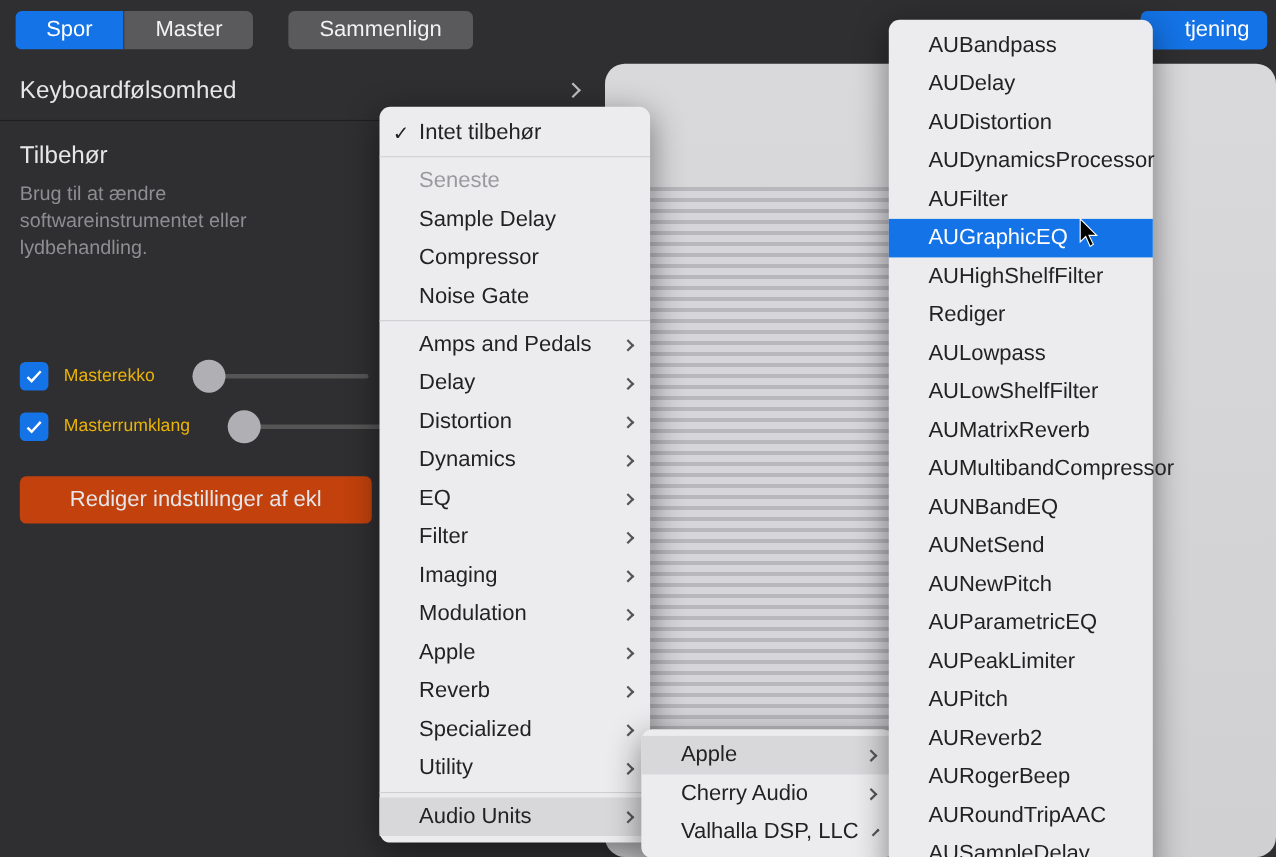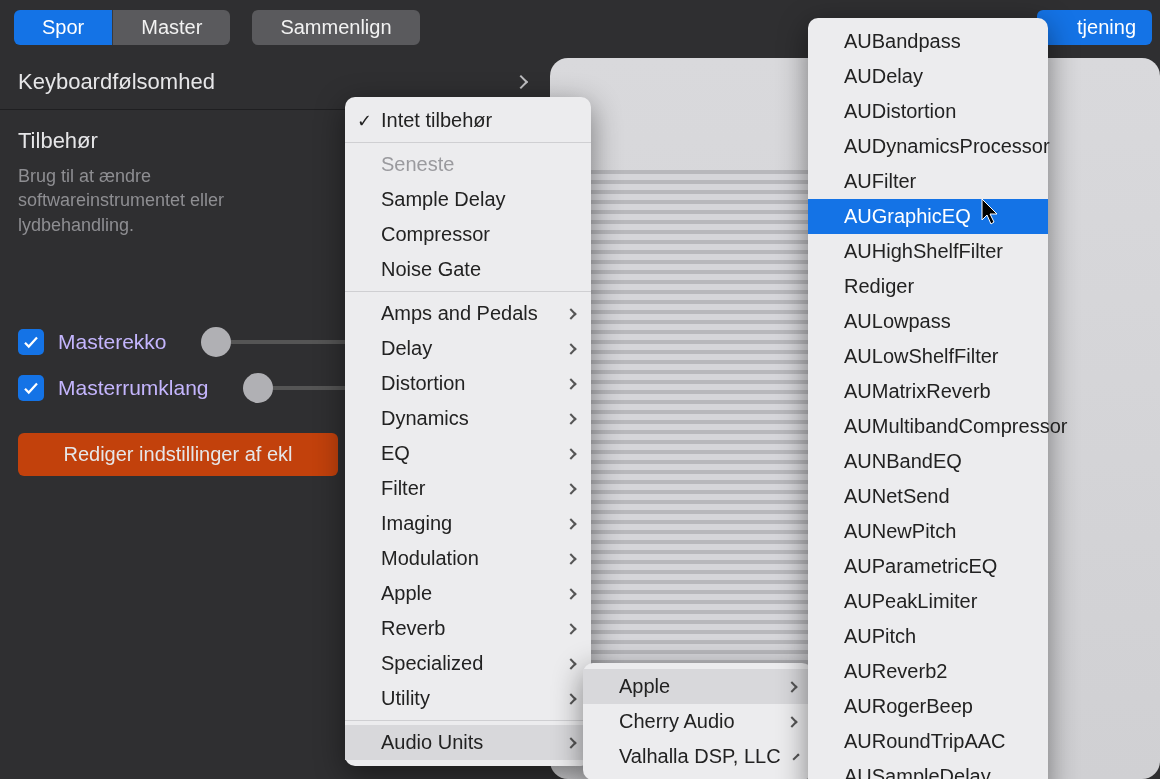--- a/index.html
+++ b/index.html
@@ -1,33 +1,33 @@
 <!DOCTYPE html>
 <html><head>
 <meta charset="utf-8">
 <style>
   * { box-sizing: border-box; margin: 0; padding: 0; font-family: -apple-system, "Helvetica Neue", Arial, sans-serif; }
   body { width: 1160px; height: 779px; background: #2f2f31; overflow: hidden; position: relative; }
 
   
-  .top-bar { display: flex; align-items: center; padding: 10px 14px 10px 14px; gap: 4px; }
+  .top-bar { display: flex; align-items: center; padding: 10px 14px 10px 14px; gap: 14px; }
   .seg-group { display: flex; border-radius: 6px; overflow: hidden; }
   .seg-btn { padding: 6px 28px; font-size: 20px; border: none; cursor: pointer; background: #5a5a5d; color: #f2f2f2; }
   .seg-btn.active { background: #1473e6; color: #fff; }
   .seg-btn + .seg-btn { border-left: 1px solid #3a3a3c; }
   .seg-single { margin-left: 18px; }
   .top-right-btn { position: absolute; right: 8px; top: 10px; background: #1473e6; color: #fff; border: none; border-radius: 6px; padding: 6px 16px 6px 40px; font-size: 20px; }
 
   
   .left-panel { width: 550px; padding: 0; color: #cfcfd1; }
   .section-row { display: flex; align-items: center; justify-content: space-between; padding: 14px 18px; border-bottom: 1px solid #1f1f21; font-size: 22px; color: #e6e6e8; }
   .section-label { font-size: 22px; color: #e6e6e8; padding: 18px 18px 6px; }
   .help-text { font-size: 18px; color: #8e8e92; padding: 4px 18px 12px; line-height: 1.35; max-width: 260px; }
 
-  .opt-row { display: flex; align-items: center; gap: 14px; padding: 10px 18px; font-size: 21px; color: #c4b5fd; }
+  .opt-row { display: flex; align-items: center; gap: 14px; padding: 10px 18px; font-size: 16px; color: #eab308; }
   .chk { width: 26px; height: 26px; border-radius: 5px; background: #1473e6; display: inline-flex; align-items: center; justify-content: center; }
   .chk svg { width: 18px; height: 18px; stroke: #fff; stroke-width: 3; fill: none; }
   .slider-track { flex: 1; height: 4px; background: #555; border-radius: 2px; position: relative; margin-left: 20px; max-width: 160px; }
   .slider-thumb { position: absolute; width: 30px; height: 30px; border-radius: 50%; background: #b0b0b4; top: -13px; left: 0; }
 
   .edit-btn { margin: 22px 18px 0; background: #c2410c; color: #e6e6e8; border: none; border-radius: 6px; padding: 10px 18px; font-size: 20px; width: 320px; text-align: center; }
 
   .chev { width: 10px; height: 10px; border-right: 2.5px solid #bfbfc2; border-top: 2.5px solid #bfbfc2; transform: rotate(45deg); margin-right: 6px; }
 
   

